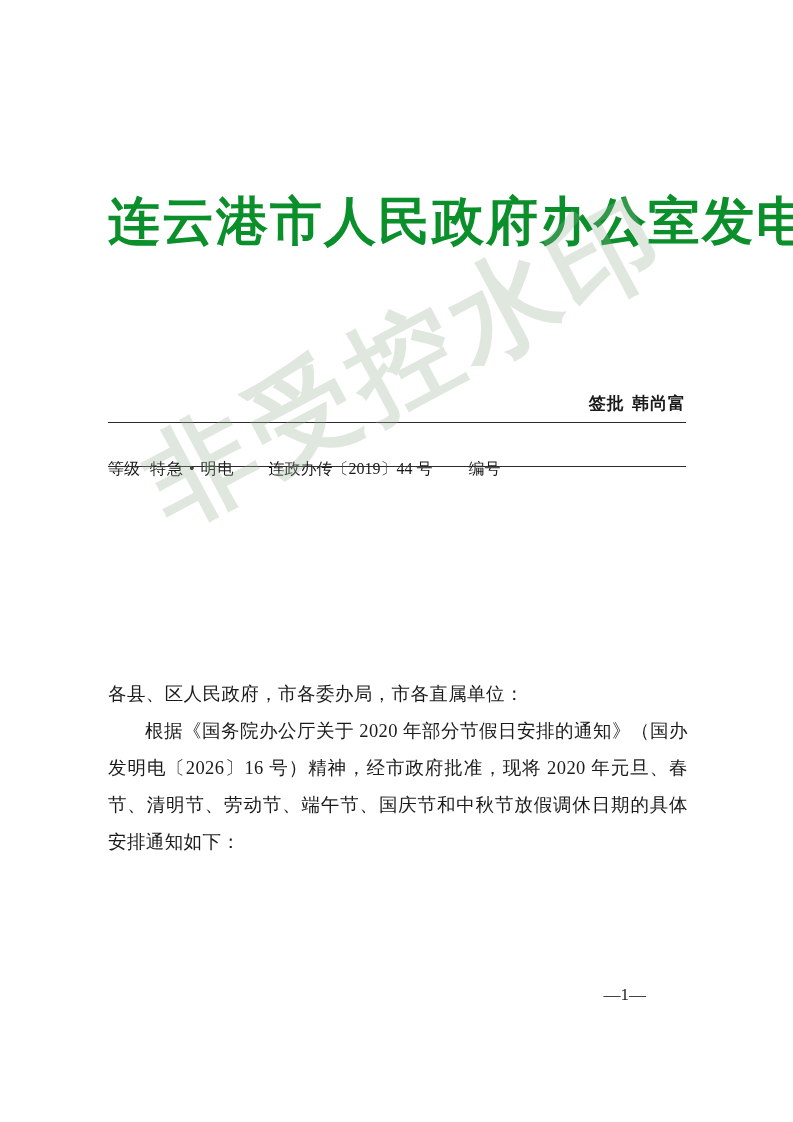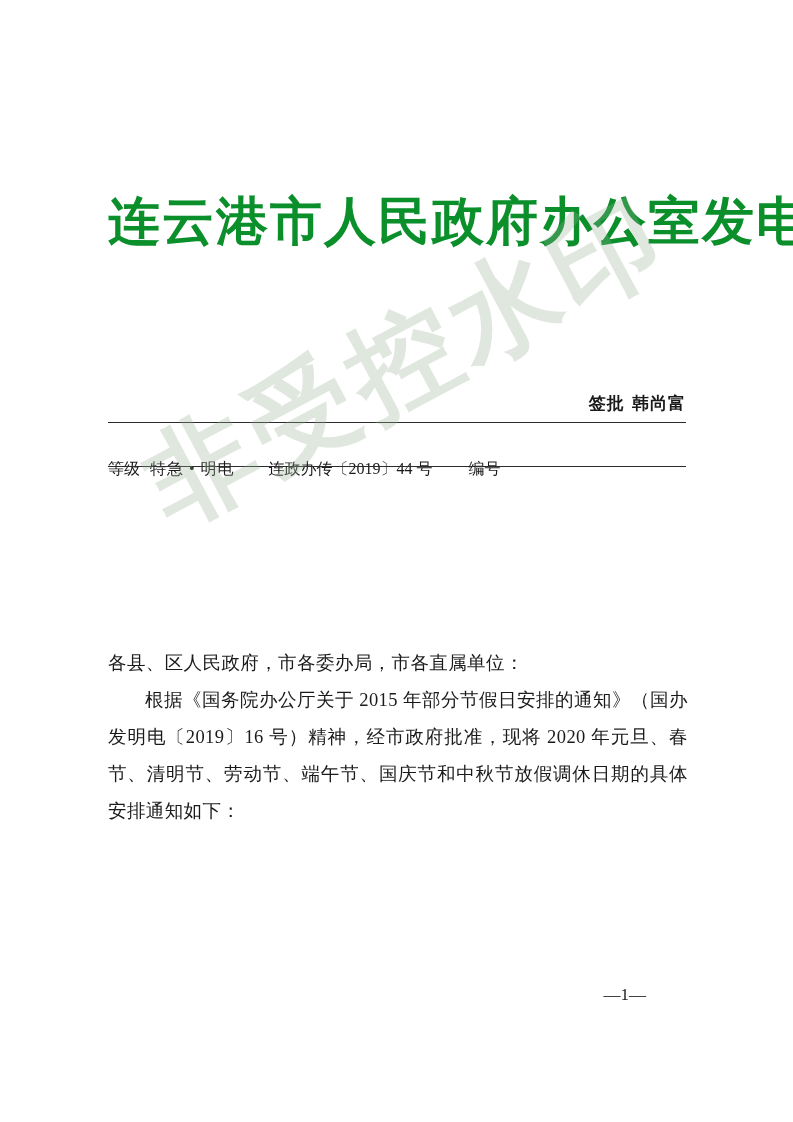--- a/index.html
+++ b/index.html
@@ -112,21 +112,21 @@
     text-align: center;
     font-size: 23px;
     font-weight: 700;
     line-height: 1.55;
     letter-spacing: 1px;
   }
 
   .body-text {
     position: absolute;
     left: 108px;
-    top: 645px;
+    top: 676px;
     width: 580px;
     font-size: 18.5px;
     line-height: 2.0;
     text-align: justify;
     letter-spacing: 0.4px;
   }
   .body-text p { margin: 0; }
   .body-text p.indent { text-indent: 2em; }
   .body-text .b { font-weight: 700; }
 
@@ -165,21 +165,21 @@
     <span class="m-label">连政办传〔2019〕44 号</span>
     <span class="gap-c"></span>
     <span class="m-label">编号</span>
   </div>
 
   <div class="rule bottom"></div>
 
 
   <div class="body-text">
     <p>各县、区人民政府，市各委办局，市各直属单位：</p>
-    <p class="indent">根据《国务院办公厅关于 2015 年部分节假日安排的通知》（国办发明电〔2019〕16 号）精神，经市政府批准，现将 2020 年元旦、春节、清明节、劳动节、端午节、国庆节和中秋节放假调休日期的具体安排通知如下：</p>
+    <p class="indent">根据《国务院办公厅关于 2020 年部分节假日安排的通知》（国办发明电〔2026〕16 号）精神，经市政府批准，现将 2020 年元旦、春节、清明节、劳动节、端午节、国庆节和中秋节放假调休日期的具体安排通知如下：</p>
   </div>
 
   <div class="page-number">—1—</div>
 
 </div>
 
 <div id="watermark">
   <div class="wm-text">非受控水印</div>
 </div>
 

